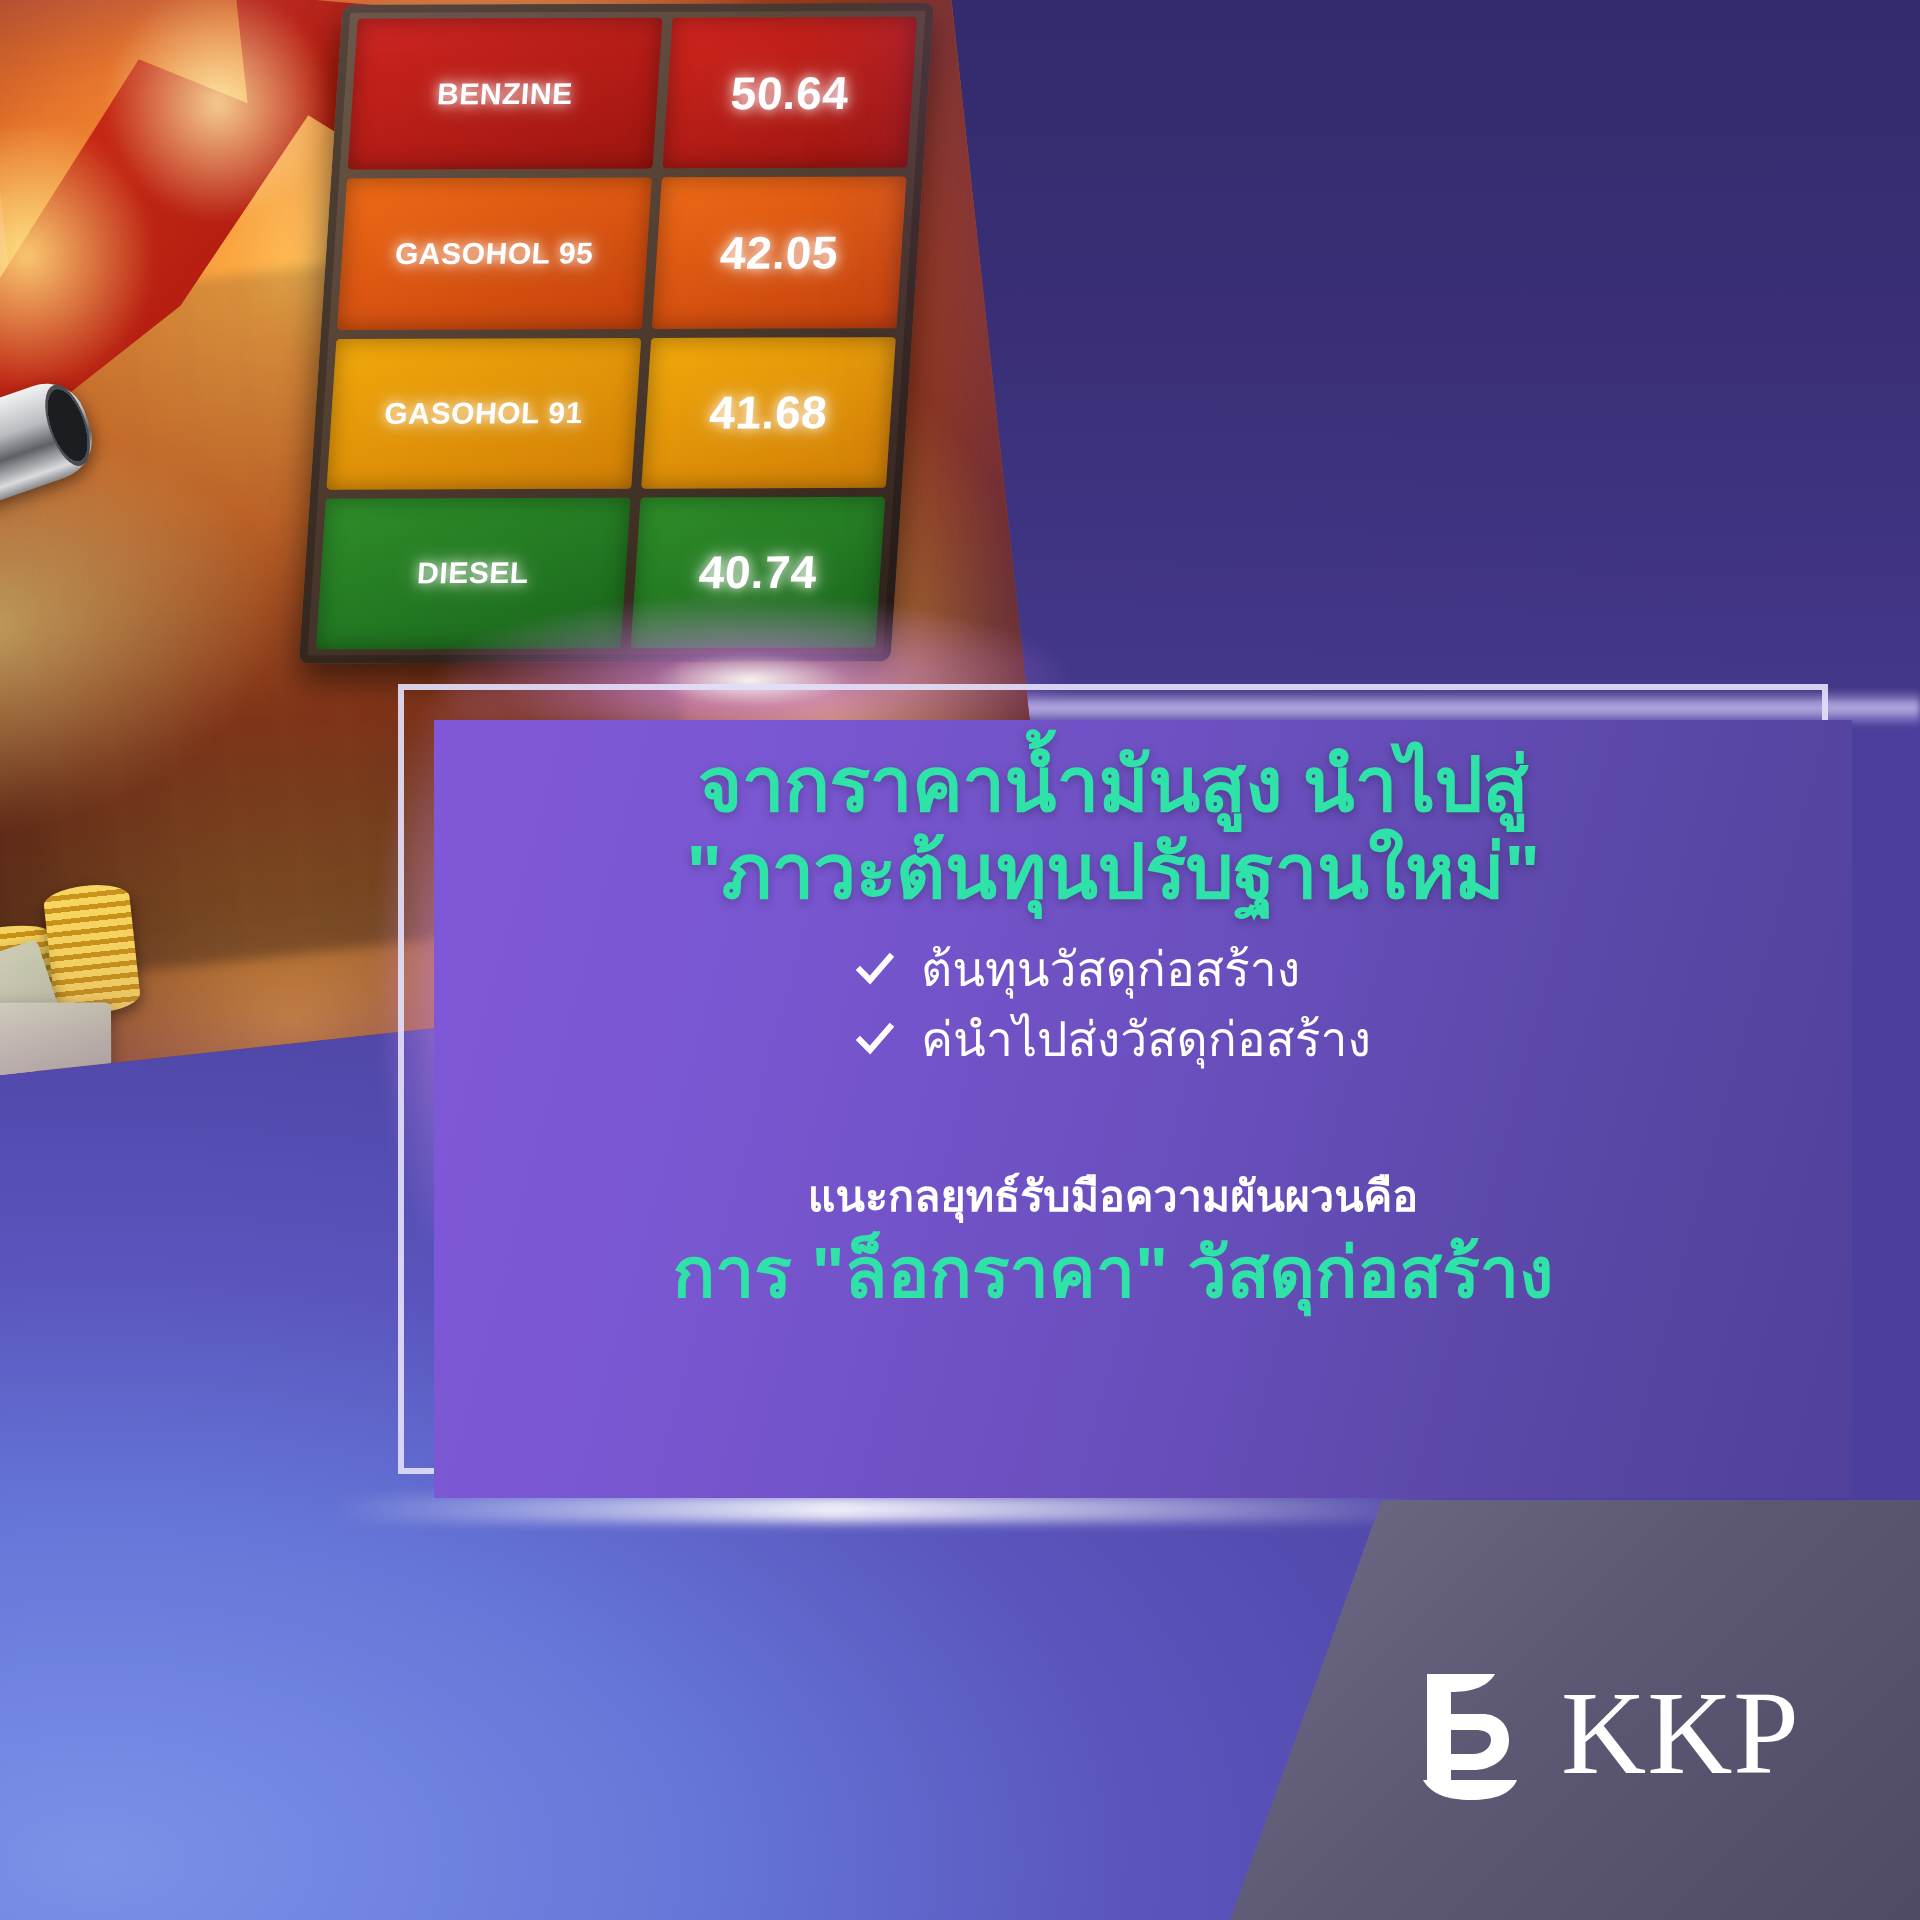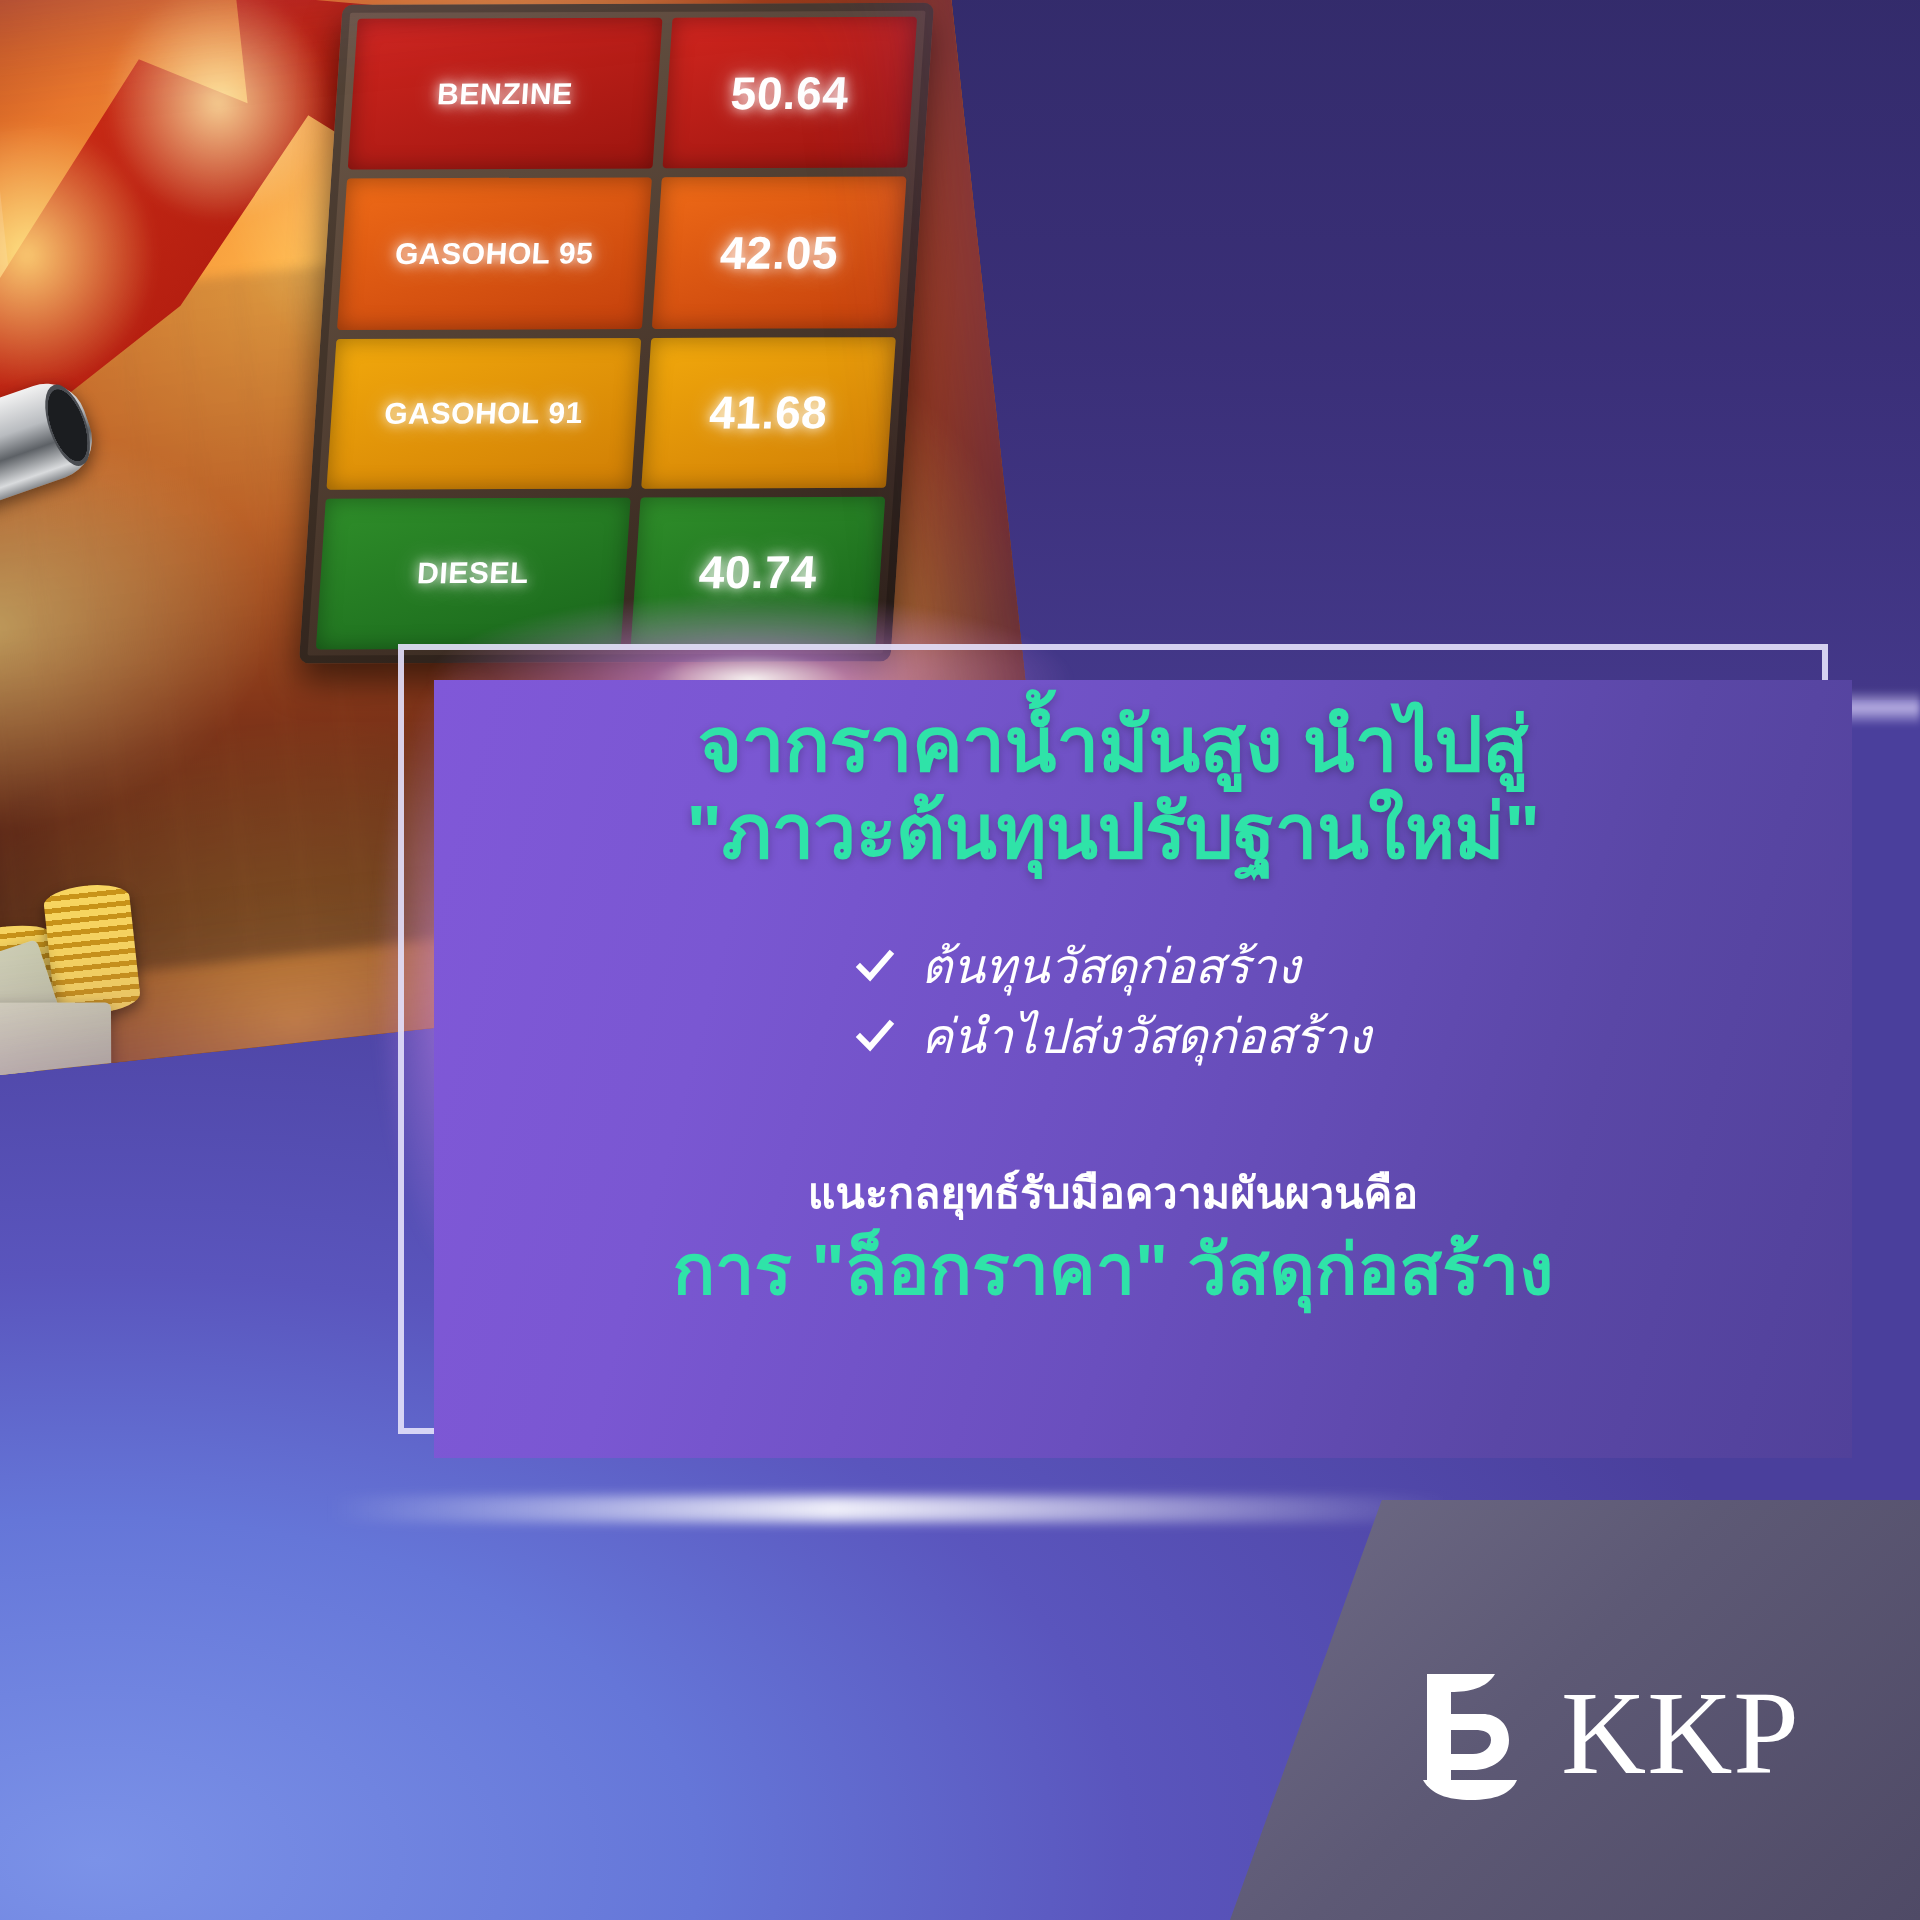--- a/index.html
+++ b/index.html
@@ -208,21 +208,21 @@
     background: radial-gradient(closest-side, rgba(226,150,255,.6), rgba(150,60,220,0) 70%);
     filter: blur(6px);
     pointer-events: none;
     z-index: 5;
   }
 
   
   .card {
     position: absolute;
     left: 398px;
-    top: 644px;
+    top: 684px;
     width: 1430px;
     height: 790px;
     z-index: 8;
     border: 6px solid rgba(226,222,248,.92);
     box-sizing: border-box;
     background: transparent;
   }
   .card-fill {
     position: absolute;
     left: 30px; top: 30px; right: -30px; bottom: -30px;
@@ -241,26 +241,25 @@
     color: #2fe3a8;
     font-weight: 800;
     font-size: 76px;
     line-height: 1.14;
     letter-spacing: -.5px;
     margin: 0;
     text-shadow: 0 3px 10px rgba(0,0,0,.25);
   }
 
   .bullets {
-    margin: 57px 0 0 0;
+    margin: 20px 0 0 0;
     padding: 0;
     list-style: none;
     display: inline-block;
     text-align: right;
-    font-style: italic;
   }
   .bullet {
     display: flex;
     align-items: center;
     gap: 26px;
     color: #ffffff;
     font-size: 48px;
     font-weight: 500;
     line-height: 1.46;
   }

